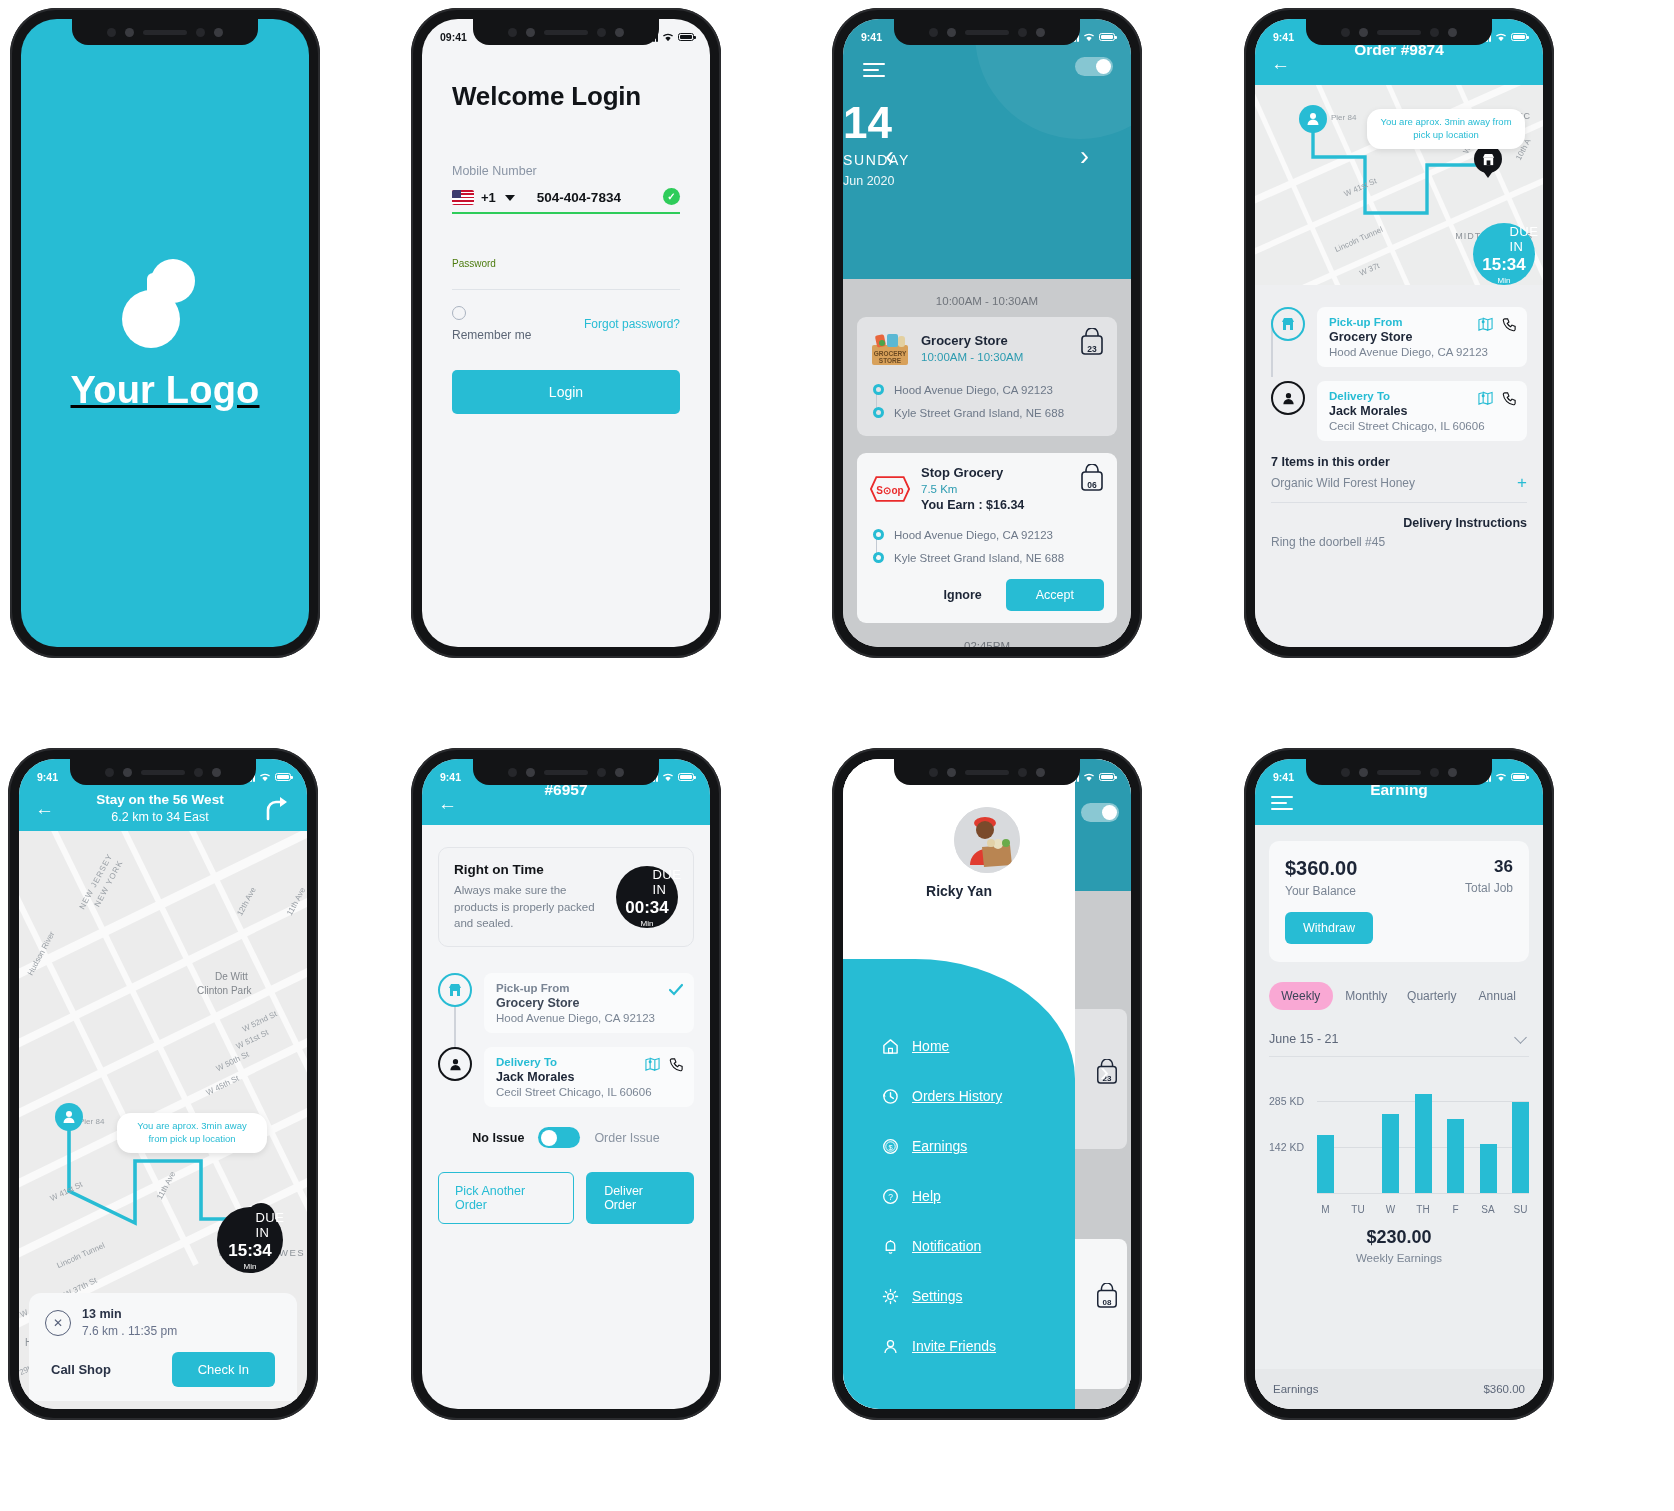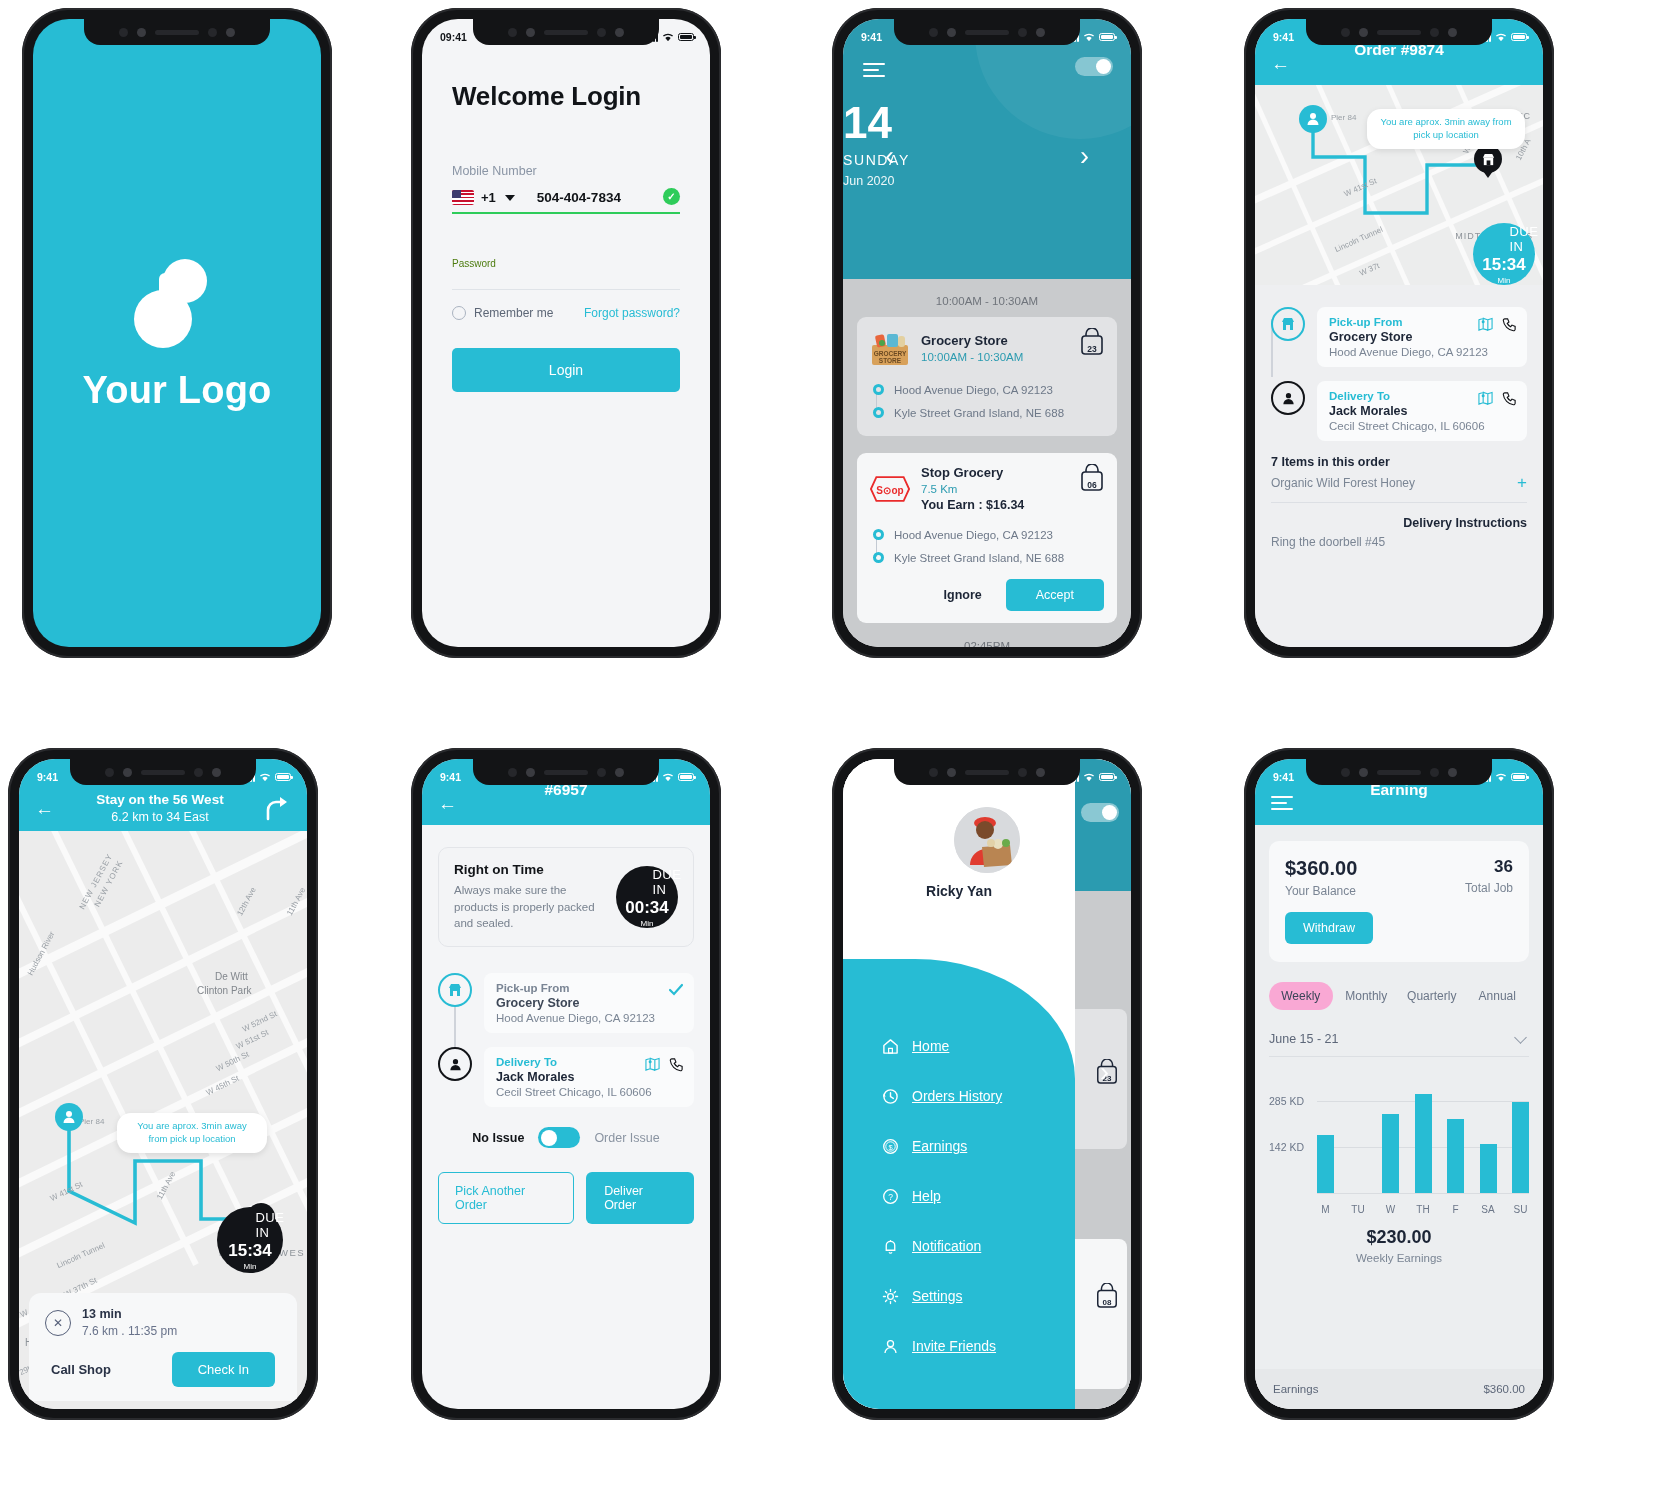--- a/index.html
+++ b/index.html
@@ -76,21 +76,21 @@
   .flag { width:22px;height:15px;border-radius:2px;overflow:hidden;position:relative;background:#fff;flex:none; }
   .flag .stripes{position:absolute;inset:0;background:repeating-linear-gradient(#c8102e 0 1.7px,#fff 1.7px 3.4px);}
   .flag .canton{position:absolute;left:0;top:0;width:9px;height:8px;background:#3c3b6e;}
   .cc { font-size:13px;font-weight:bold;color:#111418;margin-left:7px; }
   .caret-d { width:0;height:0;border-left:5px solid transparent;border-right:5px solid transparent;border-top:6px solid #111418;margin-left:9px; }
   .phone-val { font-size:13.5px;font-weight:bold;color:#111418;margin-left:22px; }
   .check-ok { position:absolute;right:0;top:-2px;width:17px;height:17px;border-radius:50%;background:#2ecc5a;display:flex;align-items:center;justify-content:center;color:#fff;font-size:10px;font-weight:bold; }
   .pass-label { margin-top:44px;font-size:10px;color:#4d7c0f; }
   .pass-line { margin-top:12px;border-bottom:1.5px solid #dfe3e8;height:9px; }
   .remember-row { display:flex;align-items:center;justify-content:space-between;margin-top:16px; }
-  .remember-l { display:flex;align-items:flex-end;gap:8px; }
+  .remember-l { display:flex;align-items:flex-start;gap:8px;flex-direction:column; }
   .radio-o { width:14px;height:14px;border:1.6px solid #aab3c0;border-radius:50%; }
   .remember-t { font-size:12px;color:#5c6676; }
   .forgot-t { font-size:12px;color:#27bcd4; }
   .login-btn { margin-top:28px;width:100%;height:44px;background:#27bcd4;border-radius:5px;color:#fff;font-size:14px;display:flex;align-items:center;justify-content:center; }
 
   
   .ol-head { background:#2b9bb0;height:260px;position:relative;overflow:hidden; }
   .ol-head .blob { position:absolute;right:-54px;top:-90px;width:210px;height:210px;border-radius:50%;background:rgba(255,255,255,0.055); }
   .ham { position:absolute;left:20px;top:44px;width:22px;display:flex;flex-direction:column;gap:4px;z-index:5; }
   .ham i{height:2px;background:#fff;border-radius:2px;display:block;}
@@ -233,21 +233,21 @@
   .week-tot { text-align:center;margin-top:12px; }
   .wt-a { font-size:18px;font-weight:bold;color:#1c2536; }
   .wt-l { font-size:11.5px;color:#7a8594;margin-top:4px; }
   .earn-foot { position:absolute;left:0;right:0;bottom:0;height:40px;background:#e6e8ea;display:flex;align-items:center;justify-content:space-between;padding:0 18px;font-size:11.5px;color:#5d6779; }
 </style>
 </head>
 <body>
 
 <div class="grid">
 
-  <div class="phone" style="left:22px; top:8px;">
+  <div class="phone" style="left:10px; top:8px;text-decoration:underline;">
     <div class="screen">
       <div class="notch">
         <span class="cam"></span>
         <span class="cam2"></span>
         <span class="spk"></span>
         <span class="cam"></span>
         <span class="cam2"></span>
       </div>
       <div class="splash">
         <svg class="logo-mark" viewBox="0 0 96 108">

